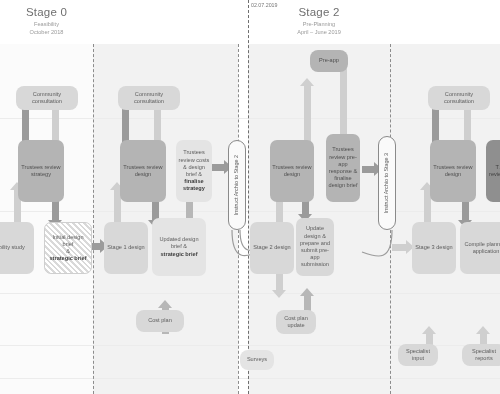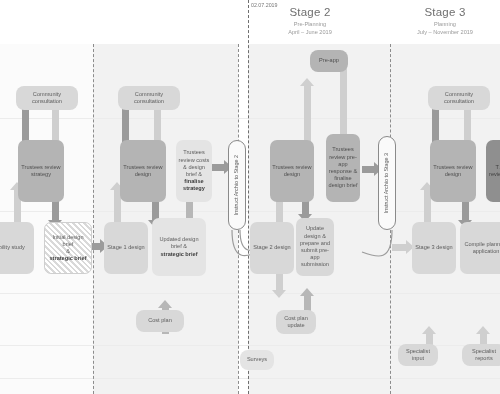--- a/index.html
+++ b/index.html
@@ -73,29 +73,29 @@
   <div class="rowline" style="top:345px;"></div>
   <div class="rowline" style="top:378px;"></div>
 
   <div class="vdash" style="left:93px;"></div>
   <div class="vdash" style="left:238px;"></div>
   <div class="vdash strong" style="left:248px;top:0px;height:394px;"></div>
   <div class="vdash" style="left:390px;"></div>
 
   <div class="datemark" style="left:251px;">02.07.2019</div>
 
-  <div class="hdr" style="left:239px;width:142px;">
+  <div class="hdr" style="left:0px;width:93px;">
+    <div class="t">Stage 0</div>
+    <div class="s">Feasibility</div>
+    <div class="d">October 2018</div>
+  </div>
+  <div class="hdr" style="left:248px;width:142px;">
     <div class="t">Stage 2</div>
     <div class="s">Pre-Planning</div>
     <div class="d">April – June 2019</div>
-  </div>
-  <div class="hdr" style="left:390px;width:110px;">
-    <div class="t">Stage 3</div>
-    <div class="s">Planning</div>
-    <div class="d">July – November 2019</div>
   </div>
 
   <div class="ar down a-lgt" style="left:48px;top:104px;">
     <div class="shaft" style="left:4px;top:0;width:7px;height:38px;"></div>
     <div class="head" style="left:0px;top:38px;"></div>
   </div>
 
   <div class="ar up a-drk" style="left:18px;top:92px;">
     <div class="head" style="left:0px;top:0px;"></div>
     <div class="shaft" style="left:4px;top:8px;width:7px;height:50px;"></div>

